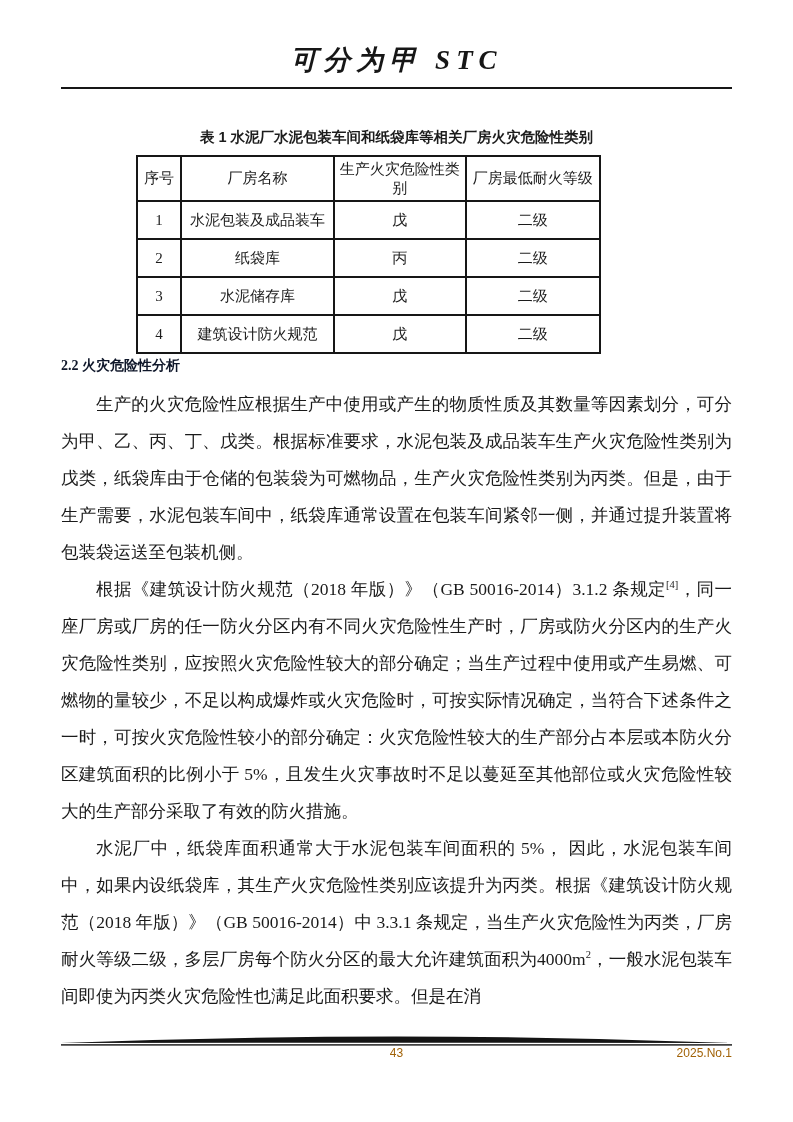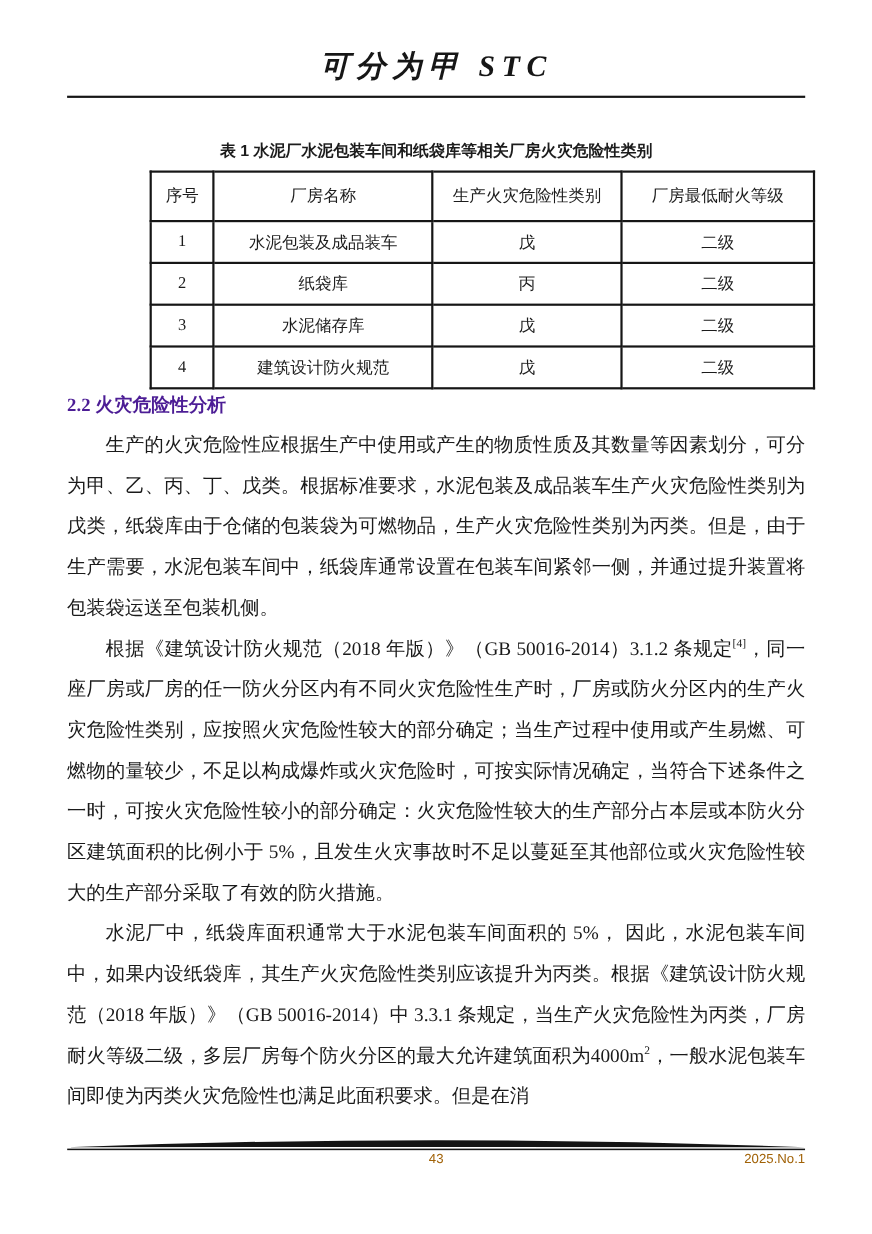--- a/index.html
+++ b/index.html
@@ -61,21 +61,21 @@
     text-align: center;
     font-family: "Liberation Sans", "DejaVu Sans", sans-serif;
     font-weight: bold;
     font-size: 14.5px;
     color: #1c1c1c;
   }
   table.hazard {
     position: absolute;
     top: 155px;
     left: 136px;
-    width: 605px;
+    width: 465px;
     border-collapse: collapse;
     table-layout: fixed;
     font-size: 15px;
     color: #1c1c1c;
   }
   table.hazard th, table.hazard td {
     border: 2px solid #161616;
     text-align: center;
     vertical-align: middle;
     font-weight: normal;
@@ -86,23 +86,23 @@
   col.c1 { width: 9.5%; }
   col.c2 { width: 33%; }
   col.c3 { width: 28.5%; }
   col.c4 { width: 29%; }
   
   .section-heading {
     position: absolute;
     top: 357px;
     left: 61px;
     margin: 0;
-    font-size: 17px;
+    font-size: 14px;
     font-weight: bold;
-    color: #4c1d95;
+    color: #0f172a;
     text-align: right;
   }
   
   .body-text {
     position: absolute;
     top: 386px;
     left: 61px;
     width: 671px;
     text-align: justify;
   }

